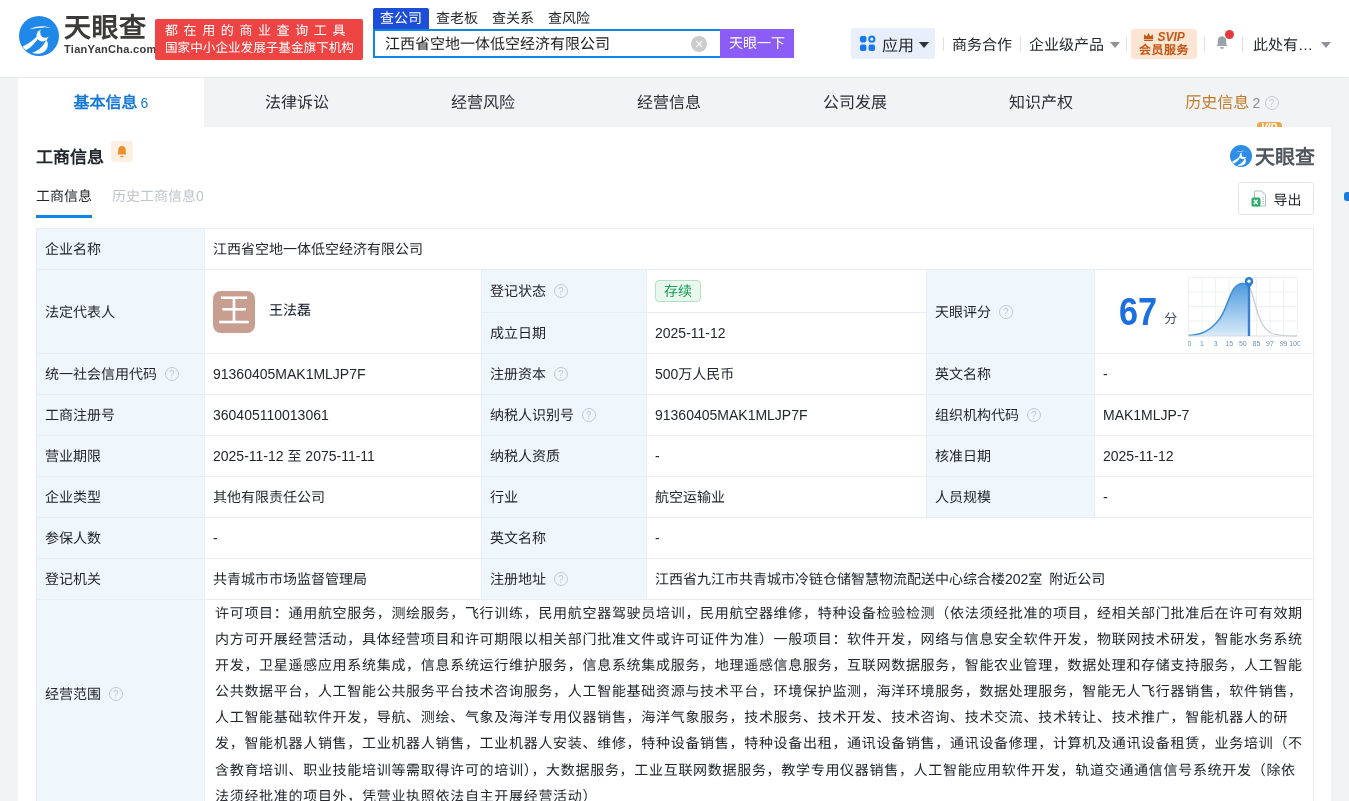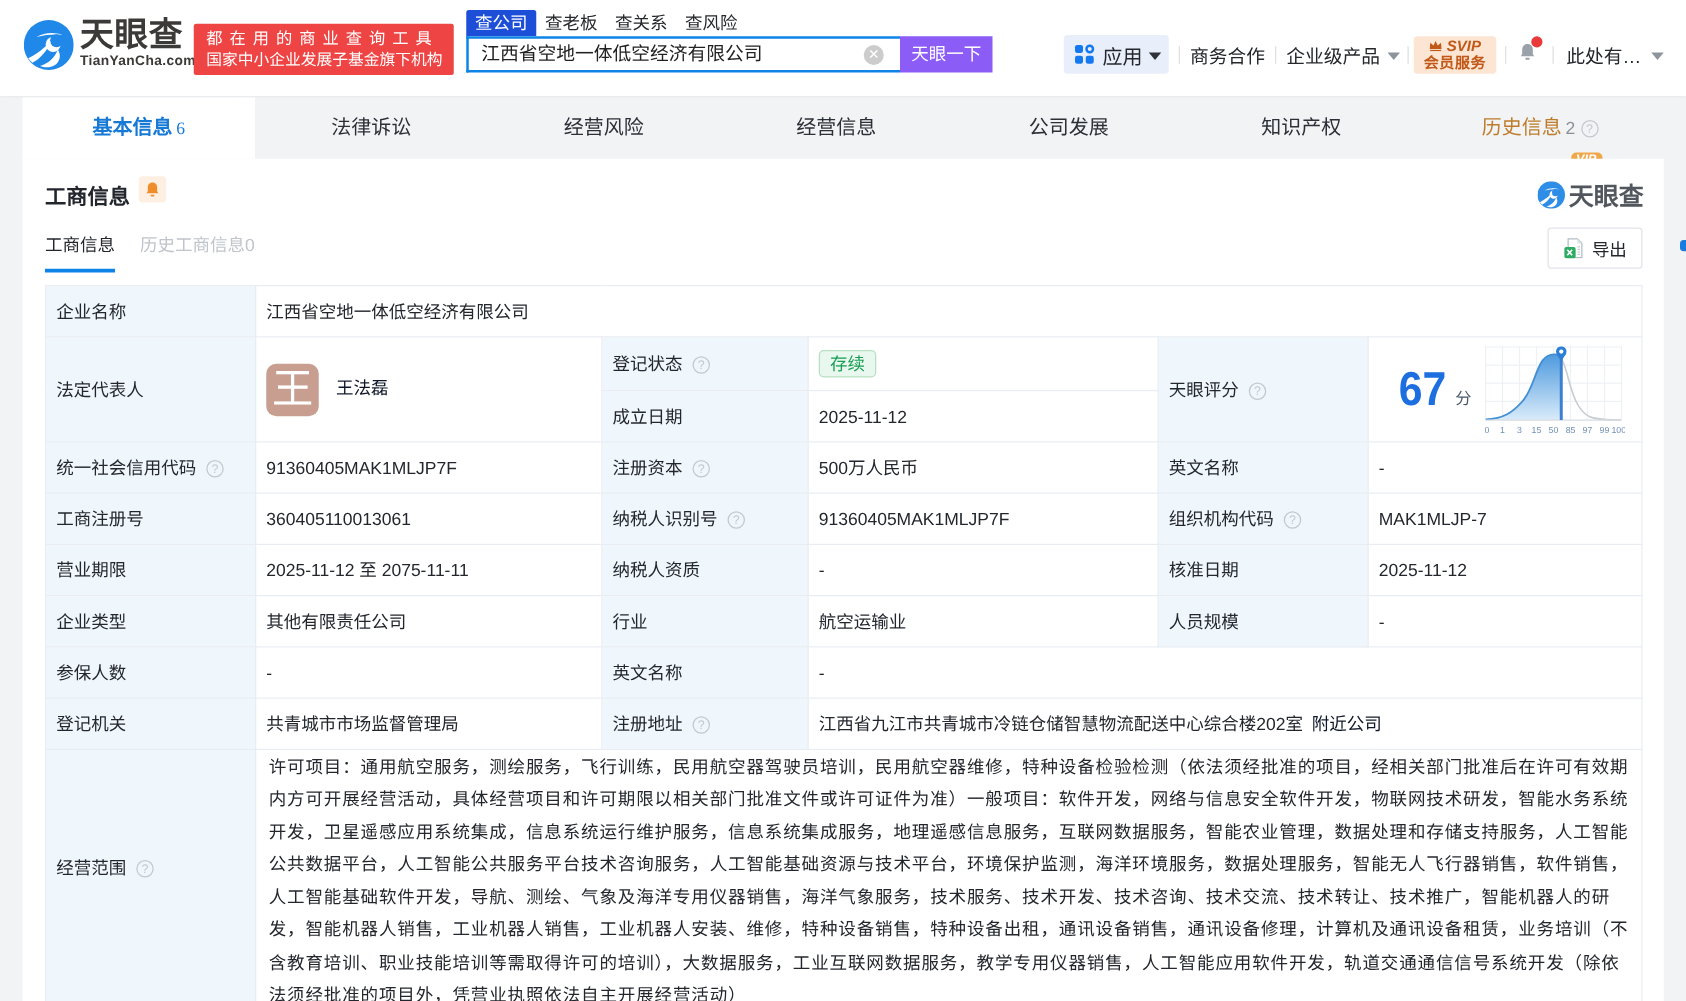--- a/index.html
+++ b/index.html
@@ -25,21 +25,21 @@
 .caret { width:0; height:0; border-left:5px solid transparent; border-right:5px solid transparent; border-top:6px solid #8e949c; margin-top:2px; }
 .caret.dark { border-top-color:#2f3338; }
 .hsep { width:1px; height:14px; background:#e0e0e0; margin:0 8px; }
 .svip { background:#fce5d3; border-radius:3px; text-align:center; padding:2px 8px; line-height:13px; }
 .svip .l1 { color:#c25818; font-size:12px; font-weight:bold; font-style:italic; }
 .svip .l2 { color:#c25818; font-size:12px; font-weight:bold; letter-spacing:0.5px;}
 .belldot { position:relative; margin:0 2px; }
 .reddot { position:absolute; right:-4px; top:-4px; width:9px; height:9px; background:#e8393b; border-radius:50%; }
 .navbar { position:absolute; top:78px; left:0; width:1349px; height:49px; background:#f2f3f5; }
 .navbar .tab { position:absolute; top:0; height:49px; width:186px; text-align:center; font-size:16px; color:#2b2f36; line-height:49px; }
-.navbar .tab.on { background:#fff; color:#1779d6; font-weight:bold;font-family:Liberation Serif, serif; }
+.navbar .tab.on { background:#fff; color:#1779d6; font-weight:bold; }
 .navbar .cnt { font-size:14px; color:#1779d6; font-weight:normal; margin-left:3px;}
 .tab.his { color:#bf7d2c; }
 .tab.his .n2 { color:#8a9099; font-size:14px; margin-left:3px;}
 .qmark { display:inline-block; width:14px; height:14px; border:1px solid #c3c8d0; border-radius:50%; color:#c3c8d0; font-size:10px; line-height:13px; text-align:center; vertical-align:1px; }
 .vipb { position:absolute; background:#efa74c; color:#fff; font-size:10px; font-weight:bold; font-style:italic; border-radius:4px 4px 4px 0; padding:0px 5px 1px 4px; line-height:12px; }
 .card { position:absolute; top:127px; left:18px; width:1313px; height:674px; background:#fff; }
 .sec-title { position:absolute; left:18px; top:16px; font-size:17px; font-weight:bold; color:#23272d; }
 .bellbadge { position:absolute; left:93px; top:14px; width:22px; height:21px; background:#fdf0e3; border-radius:3px; text-align:center; }
 .wmark { position:absolute; right:16px; top:14px; display:flex; align-items:center; }
 .wmark .t { font-size:20px; font-weight:bold; color:#52575e; letter-spacing:0px; margin-left:3px;}

